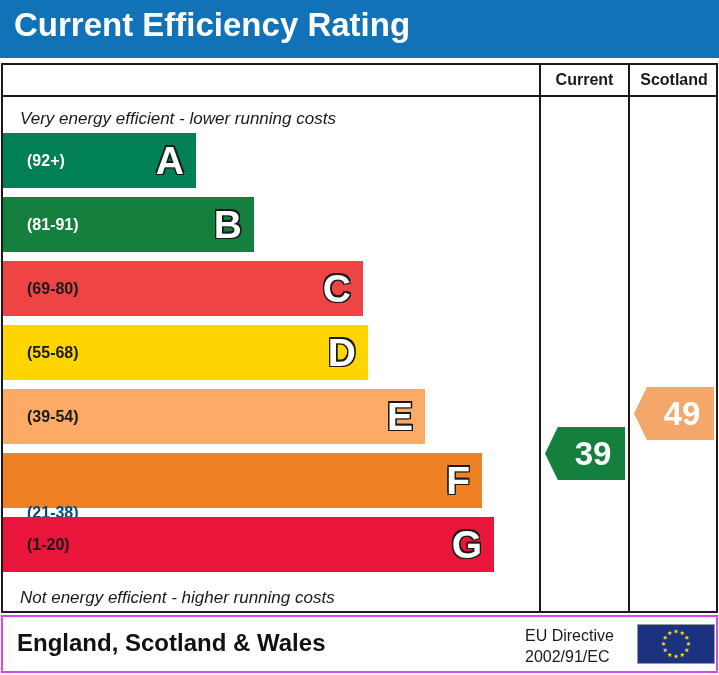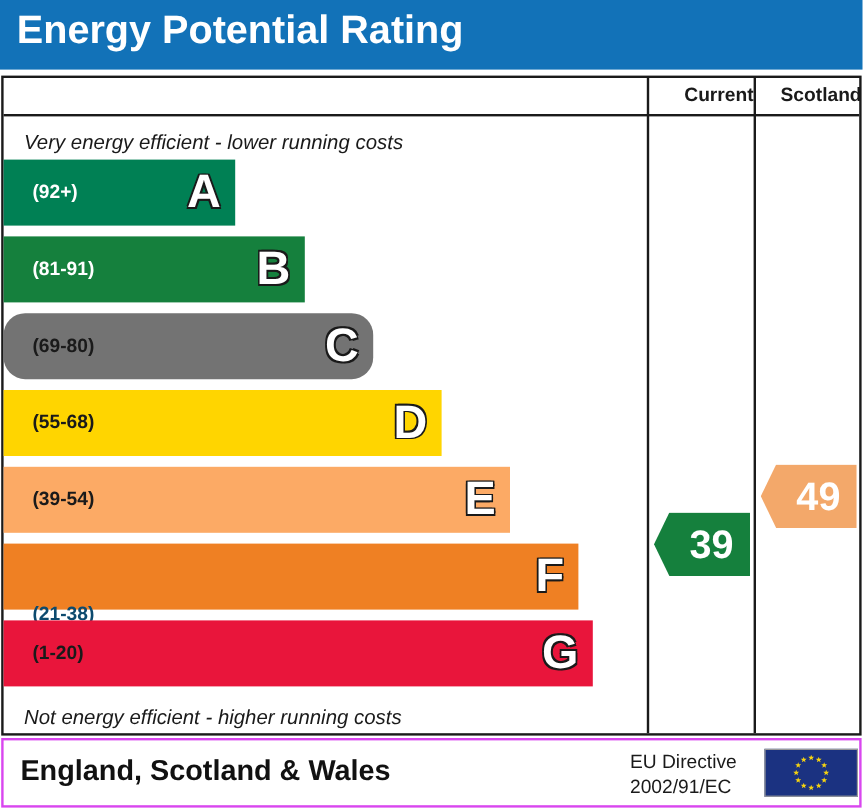--- a/index.html
+++ b/index.html
@@ -74,21 +74,21 @@
     width: 2px;
     height: 546px;
     background: #1a1a1a;
   }
   .col-head-label {
     position: absolute;
     top: 6px;
     font-size: 16px;
     font-weight: bold;
     color: #1a1a1a;
-    text-align: right;
+    text-align: center;
     white-space: nowrap;
   }
   .col-head-current { left: 538px; width: 87px; }
   .col-head-potential { left: 627px; width: 88px; }
 
   
   .caption {
     position: absolute;
     left: 17px;
     font-size: 17px;
@@ -196,21 +196,21 @@
     border: 1px solid #9a9a9a;
     box-sizing: border-box;
   }
 </style>
 </head>
 <body>
 
 <div id="epc">
 
   <div class="title-bar">
-    <div class="title-text">Energy Potential Rating</div>
+    <div class="title-text">Current Efficiency Rating</div>
   </div>
 
   <div class="chart-frame">
 
     <div class="col-header-row"></div>
     <div class="col-div-1"></div>
     <div class="col-div-2"></div>
 
     <div class="col-head-label col-head-current">Current</div>
     <div class="col-head-label col-head-potential">Scotland</div>
@@ -219,21 +219,21 @@
 
     <div class="bands" id="bands-container">
         <div class="band" style="top: 0px; width: 193px; background: rgb(0, 128, 84);">
           <div class="band-range" style="color: rgb(255, 255, 255);">(92+)</div>
           <div class="band-letter">A</div>
         </div>
         <div class="band" style="top: 64px; width: 251px; background: #15803d;">
           <div class="band-range" style="color: rgb(255, 255, 255);">(81-91)</div>
           <div class="band-letter">B</div>
         </div>
-        <div class="band" style="top: 128px; width: 308px; background: #737373; border-radius: 18px;">
+        <div class="band" style="top: 128px; width: 360px; background: #ef4444;">
           <div class="band-range" style="color: rgb(26, 26, 26);">(69-80)</div>
           <div class="band-letter">C</div>
         </div>
         <div class="band" style="top: 192px; width: 365px; background: rgb(255, 213, 0);">
           <div class="band-range" style="color: rgb(26, 26, 26);">(55-68)</div>
           <div class="band-letter">D</div>
         </div>
         <div class="band" style="top: 256px; width: 422px; background: rgb(252, 170, 101);">
           <div class="band-range" style="color: rgb(26, 26, 26);">(39-54)</div>
           <div class="band-letter">E</div>

